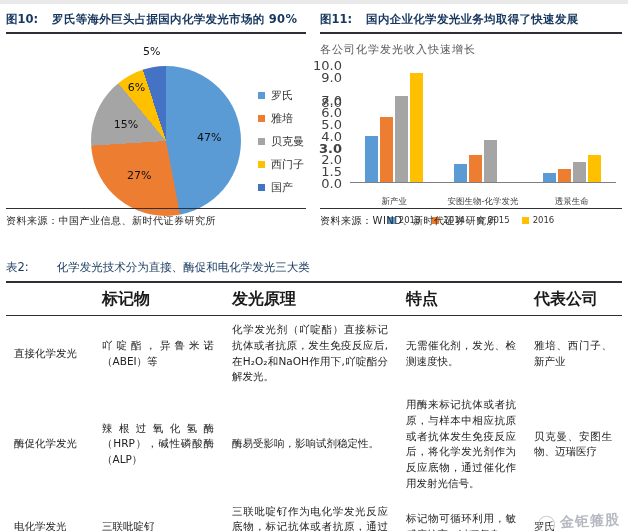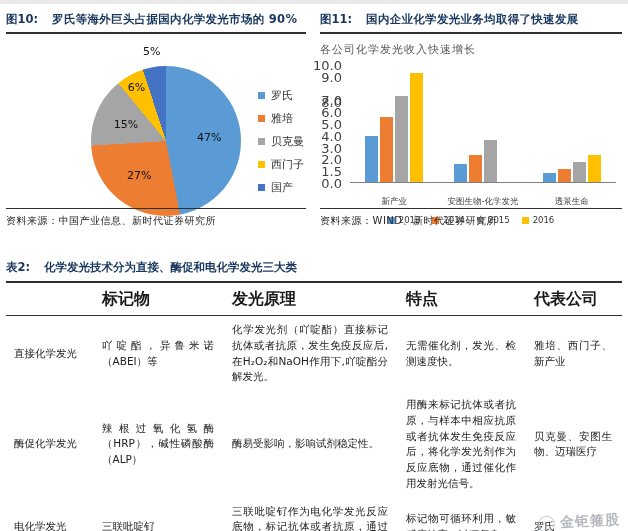--- a/index.html
+++ b/index.html
@@ -55,22 +55,22 @@
   }
   .bar-group { display:flex; align-items:flex-end; gap:2px; height:100%; }
   .bar { width:13px; }
   .x-labels { display:flex; margin-left:30px; margin-right:6px; margin-top:3px; }
   .x-label { flex:1; text-align:center; font-size:8.5px; color:#404040; white-space:nowrap; }
   .bar-legend { display:flex; justify-content:center; gap:12px; margin-top:7px; }
   .bar-legend .legend-item { font-size:8.5px; gap:4px; }
   
   .table-section { position:absolute; left:6px; top:256px; width:616px; }
   .tbl-title {
-    display:flex; gap:14px; align-items:baseline;
-    font-weight:bold; font-size:11.5px; color:#17375E; padding-bottom:6px;
+    display:flex; gap:28px; align-items:baseline;
+    font-weight:normal; font-size:11.5px; color:#17375E; padding-bottom:6px;
   }
   .tbl-head {
     display:grid; grid-template-columns:88px 130px 174px 128px 96px;
     border-top:2px solid #2f2f38; border-bottom:1px solid #2f2f38;
     padding:6px 0 5px 0; font-weight:bold; font-size:16px; color:#1a1a1a;
   }
   .tbl-head .cell { padding:0 10px 0 8px; }
   .tbl-body { border-bottom:1px solid #2f2f38; }
   .tbl-row {
     display:grid; grid-template-columns:88px 130px 174px 128px 96px;
@@ -145,21 +145,21 @@
     <div class="chart-title">各公司化学发光收入快速增长</div>
     <div class="plot-wrap">
       <div class="y-axis" id="y-axis">
           <span class="y-tick" style="top: 0px;">10.0</span>
           <span class="y-tick" style="top: 11.8px;">9.0</span>
           <span class="y-tick" style="top: 37px;">8.0</span>
           <span class="y-tick" style="top: 35.4px;">7.0</span>
           <span class="y-tick" style="top: 47.2px;">6.0</span>
           <span class="y-tick" style="top: 59px;">5.0</span>
           <span class="y-tick" style="top: 70.8px;">4.0</span>
-          <span class="y-tick" style="top: 82.6px;">3.0</span>
+          <span class="y-tick" style="top: 82.6px; font-weight: bold;">3.0</span>
           <span class="y-tick" style="top: 94.4px;">2.0</span>
           <span class="y-tick" style="top: 106.2px;">1.5</span>
           <span class="y-tick" style="top: 118px;">0.0</span>
         </div>
       <div class="plot" id="bar-plot">
           <div class="bar-group">
             <div class="bar" style="height: 46.02px; background: rgb(91, 155, 213);"></div>
             <div class="bar" style="height: 64.9px; background: rgb(237, 125, 49);"></div>
             <div class="bar" style="height: 86.14px; background: rgb(165, 165, 165);"></div>
             <div class="bar" style="height: 108.56px; background: rgb(255, 192, 0);"></div>

